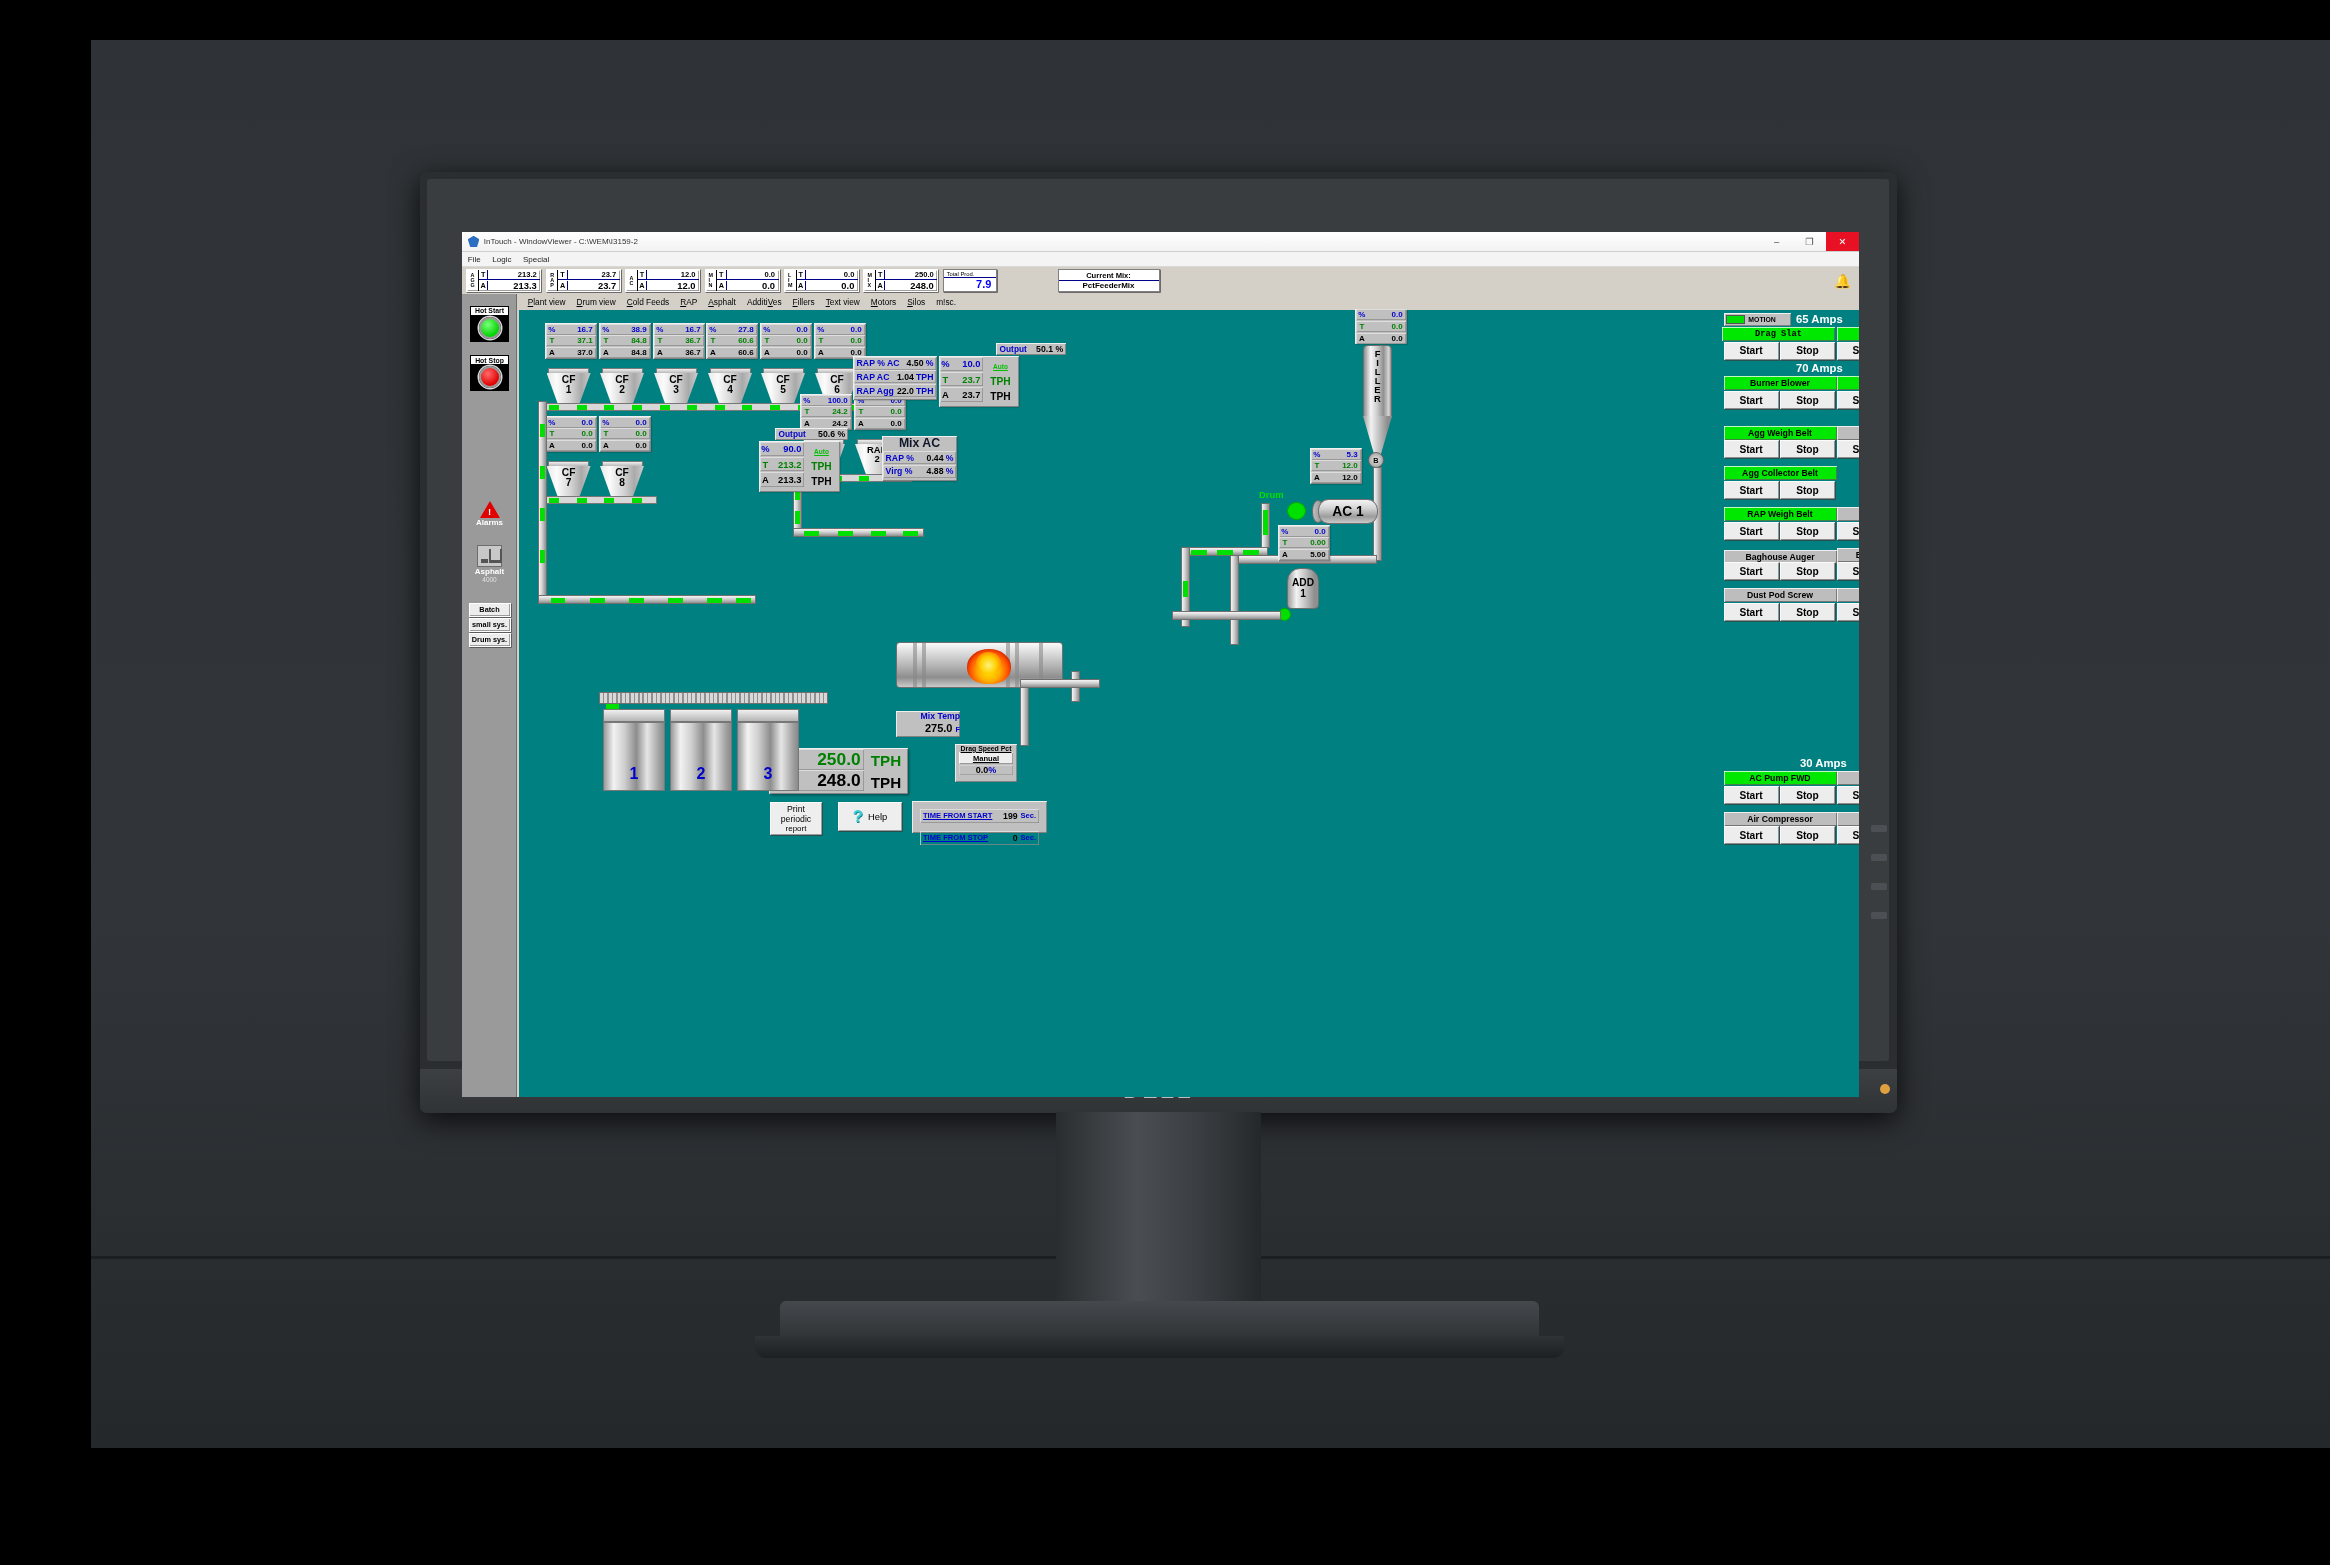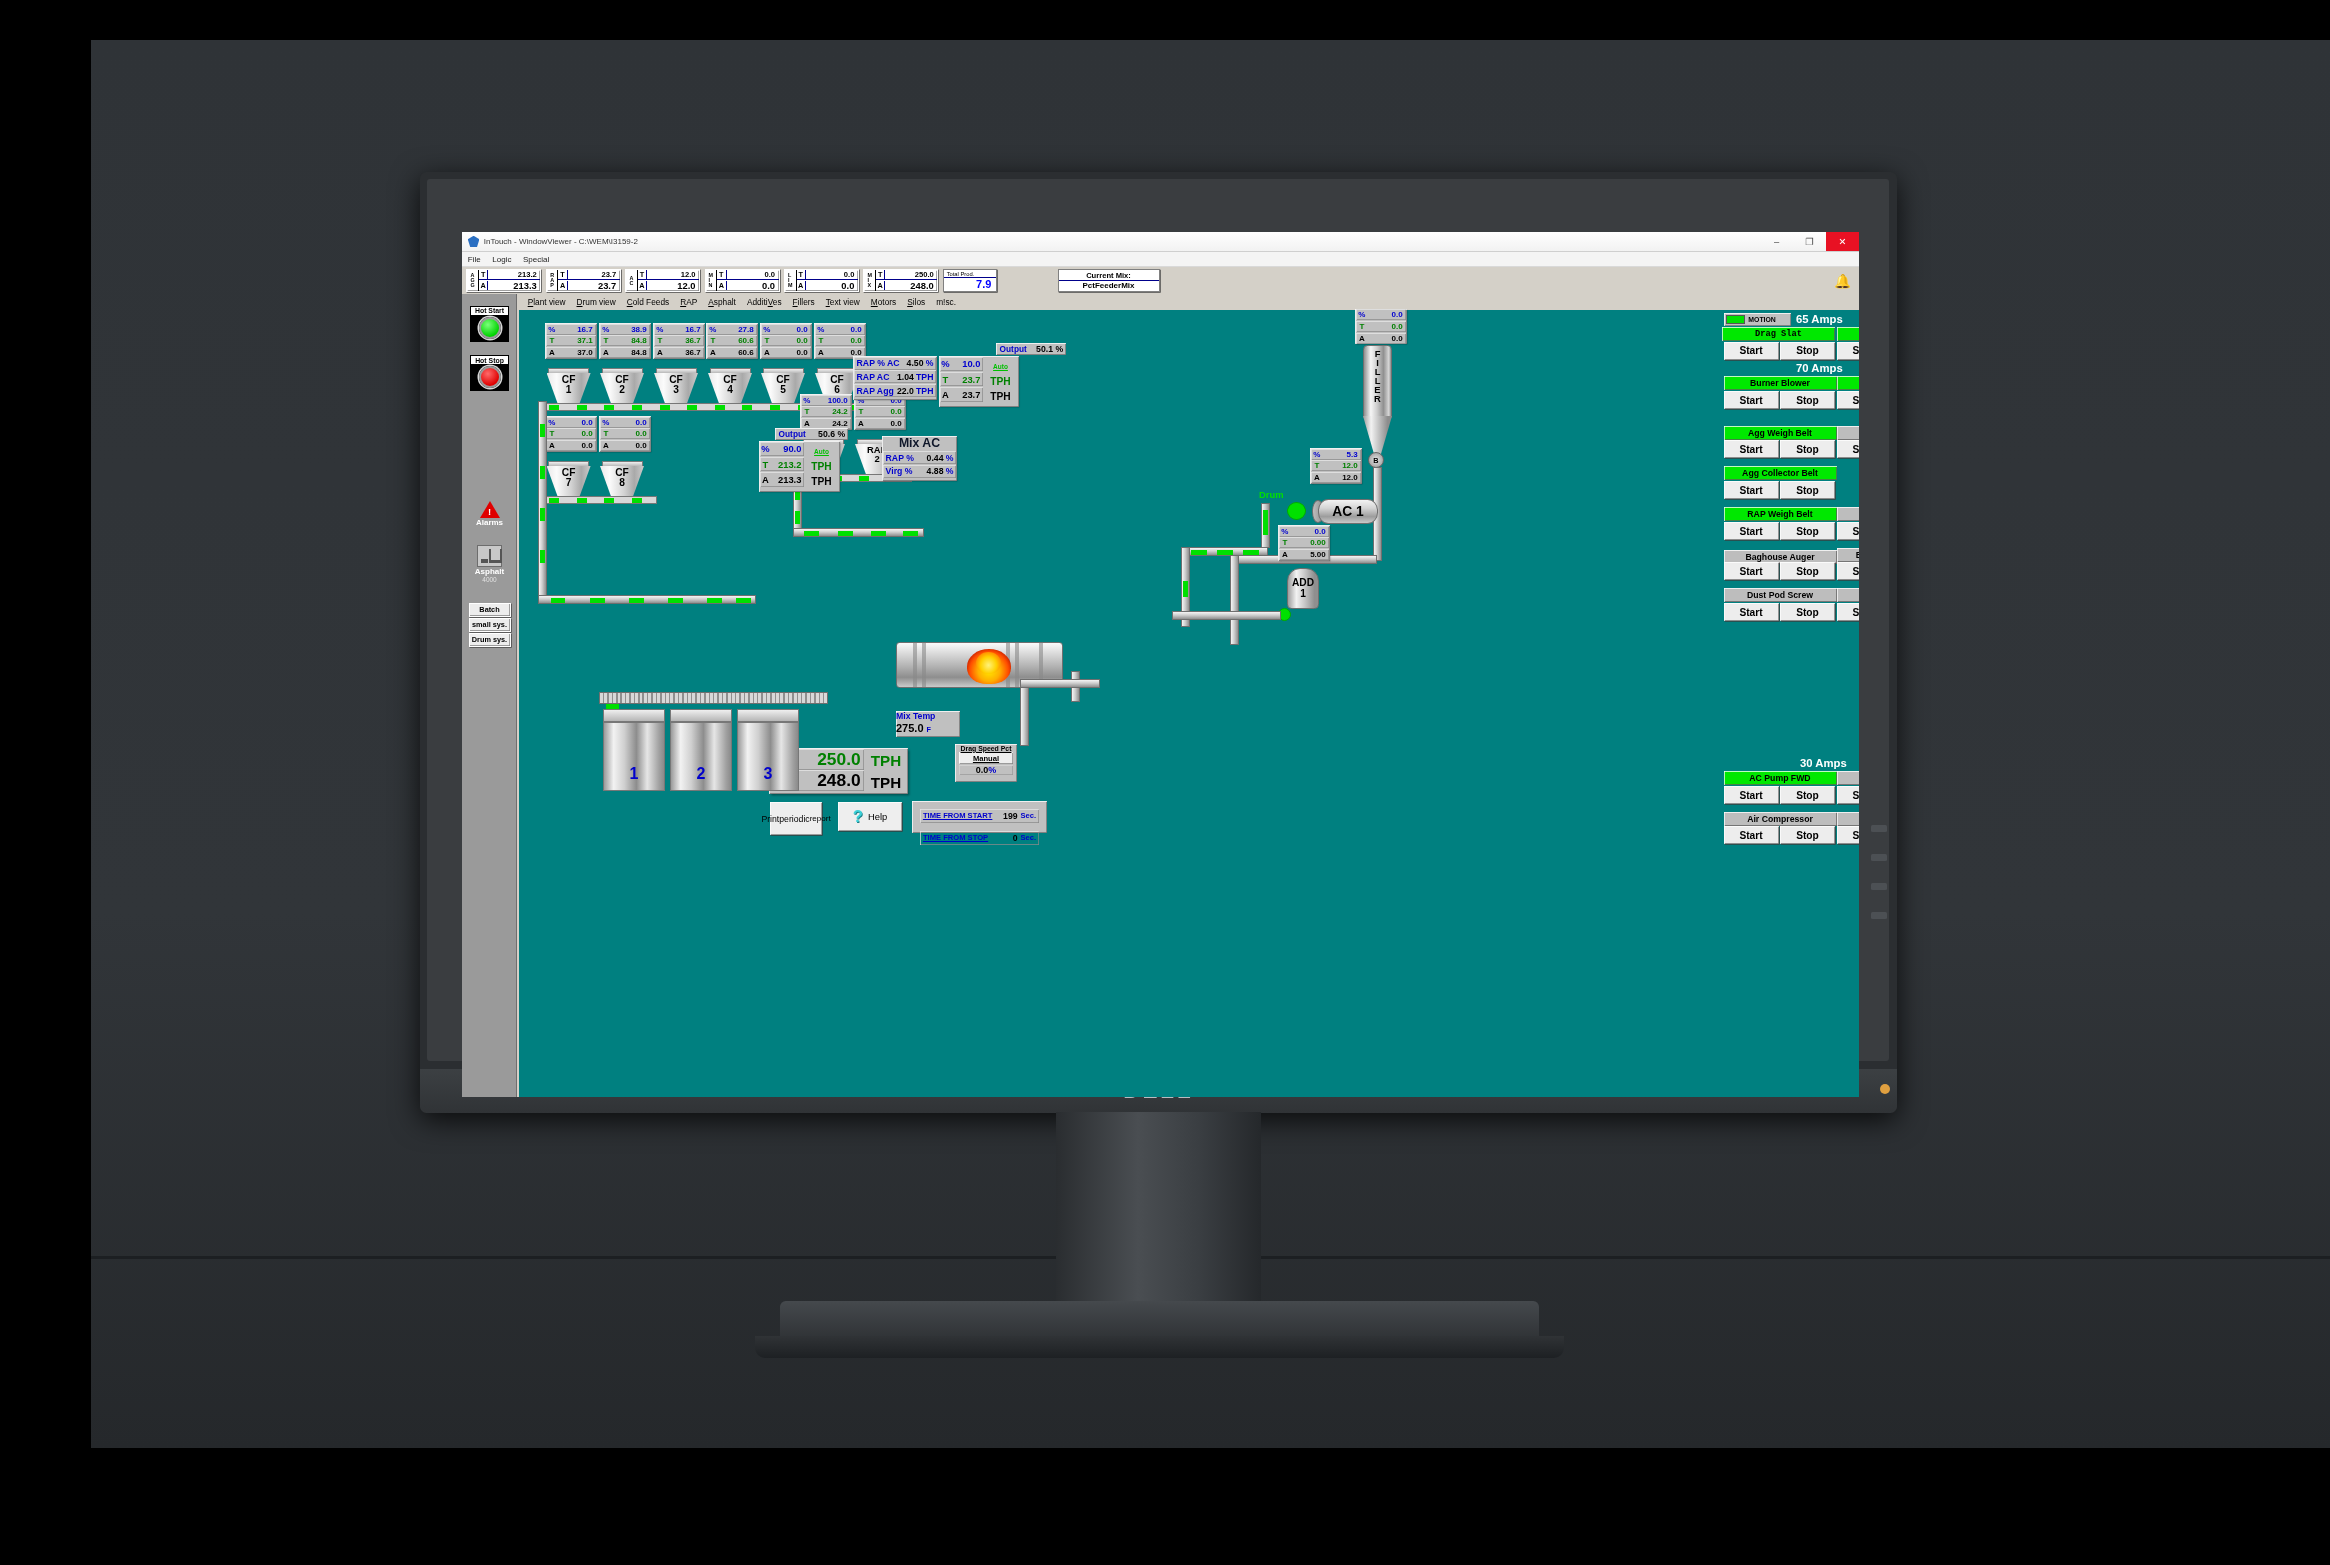--- a/index.html
+++ b/index.html
@@ -219,41 +219,41 @@
   .bigout .brow { height:21px; margin:0.7px; display:flex; align-items:center;
                   box-shadow:inset 0.7px 0.7px 0 #e6e6e6, inset -0.7px -0.7px 0 #8a8a8a; }
   .bigout .brow .k { width:19px; text-align:center; font-size:17.4px; font-weight:bold; }
   .bigout .brow .v { flex:1; text-align:right; padding-right:3.6px; font-size:17.4px; font-weight:bold; }
   .bigout .right { width:42px; display:flex; flex-direction:column; justify-content:center; }
   .bigout .right div { height:22px; display:flex; align-items:center; justify-content:center;
                        font-size:15.2px; font-weight:bold; }
 
   
   .mixtemp { position:absolute; left:377px; top:417px; width:64px; height:26px; background:#c0c0c0;
-             box-shadow:inset 0.7px 0.7px 0 #fff, inset -0.7px -0.7px 0 #6d6d6d; text-align:left; }
+             box-shadow:inset 0.7px 0.7px 0 #fff, inset -0.7px -0.7px 0 #6d6d6d; text-align:right; }
   .mixtemp .a { font-size:8.7px; font-weight:bold; color:#0000cc; line-height:1.25; }
   .mixtemp .b { font-size:11px; font-weight:bold; color:#000; }
   .mixtemp .b i { font-size:7.3px; color:#0000cc; font-style:normal; }
 
   
   .dragspd { position:absolute; left:436px; top:450px; width:62px; height:38px; background:#c0c0c0;
              box-shadow:inset 0.7px 0.7px 0 #fff, inset -0.7px -0.7px 0 #6d6d6d; padding:0.7px; }
   .dragspd .ttl { font-size:6.9px; font-weight:bold; color:#000; text-align:center;
                   text-decoration:underline; }
   .dragspd .mb { margin:0.7px 2.9px; height:11.6px; background:#eee;
                  box-shadow:inset 0.7px 0.7px 0 #fff, inset -0.7px -0.7px 0 #808080;
                  display:flex; align-items:center; justify-content:center;
                  font-size:7.6px; font-weight:bold; text-decoration:underline; }
   .dragspd .pv { text-align:center; font-size:9px; font-weight:bold; color:#000;
                  margin:1.5px 2.9px 0; box-shadow:inset 0.7px 0.7px 0 #d6d6d6, inset -0.7px -0.7px 0 #9a9a9a; }
   .dragspd .pv i { color:#0000cc; font-style:normal; }
 
   
   .gbtn { position:absolute; background:#eee; box-shadow:inset 0.7px 0.7px 0 #fff,
-          inset -0.7px -0.7px 0 #808080, 0.7px 0.7px 0 #3a3a3a; display:flex; 
+          inset -0.7px -0.7px 0 #808080, 0.7px 0.7px 0 #3a3a3a; display:flex; flex-direction:column;
           align-items:center; justify-content:center; text-align:center; color:#000; }
   .timebox { position:absolute; background:#c0c0c0;
              box-shadow:inset 0.7px 0.7px 0 #fff, inset -0.7px -0.7px 0 #6d6d6d; }
   .timerow { height:13.8px; display:flex; align-items:center; margin:8px;
              box-shadow:inset 0.7px 0.7px 0 #e6e6e6, inset -0.7px -0.7px 0 #8a8a8a; }
   .timerow .k { font-size:7.6px; font-weight:bold; color:#0000cc; text-decoration:underline; padding-left:2.9px; }
   .timerow .v { margin-left:auto; font-size:8.7px; font-weight:bold; color:#000; }
   .timerow .u { font-size:7.6px; font-weight:bold; color:#0000cc; padding:0 2.9px; }
 
   

